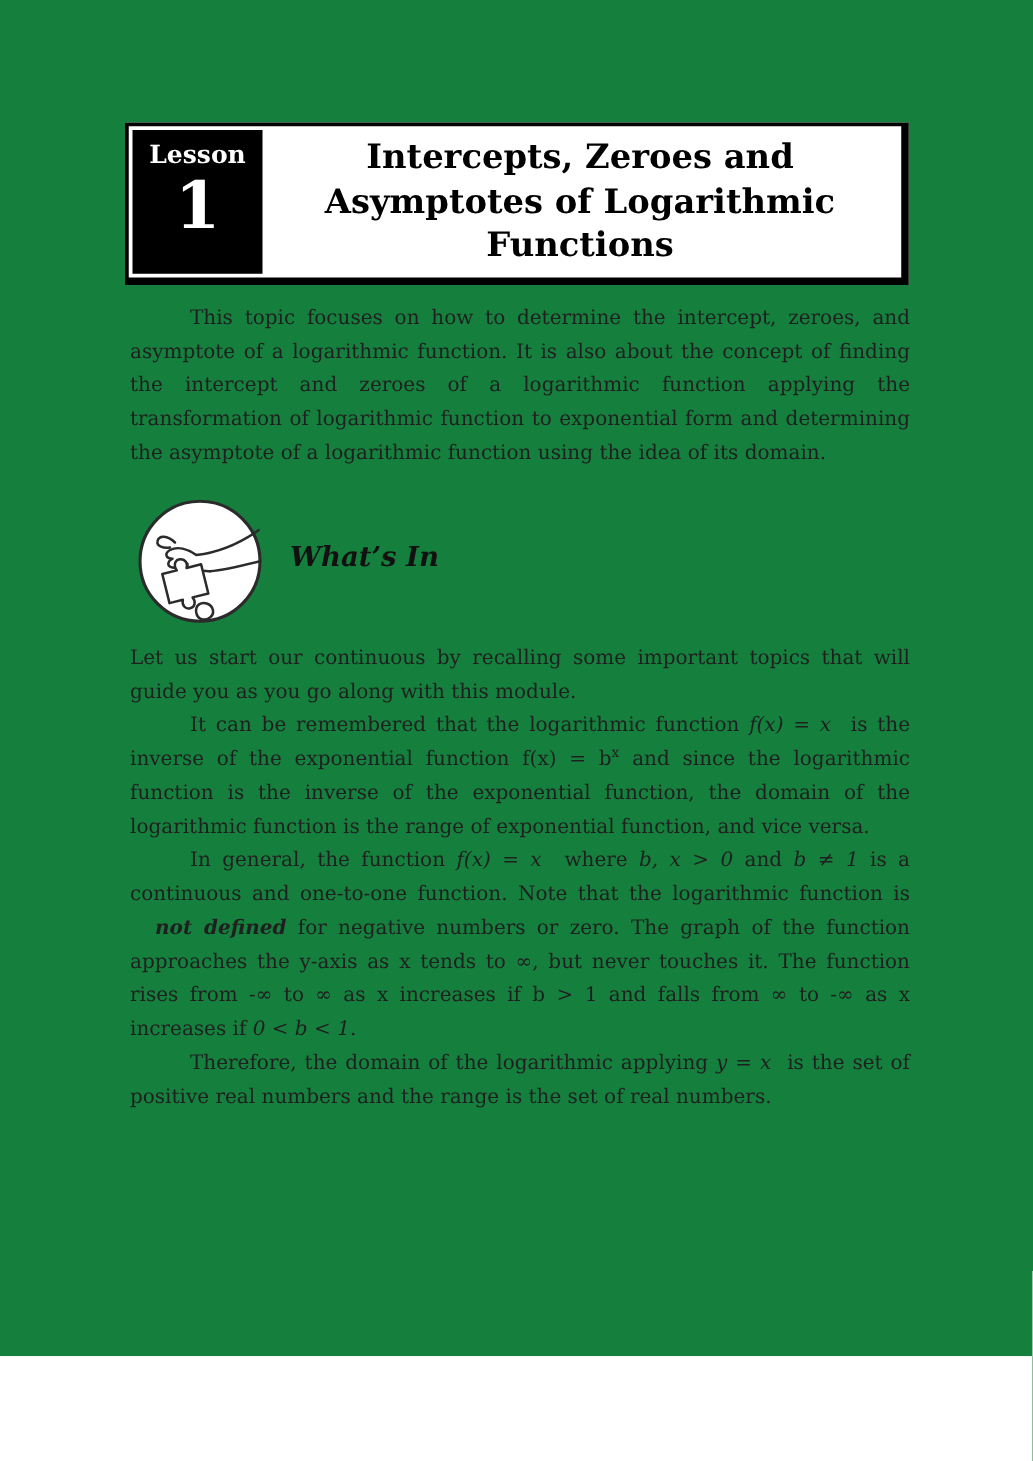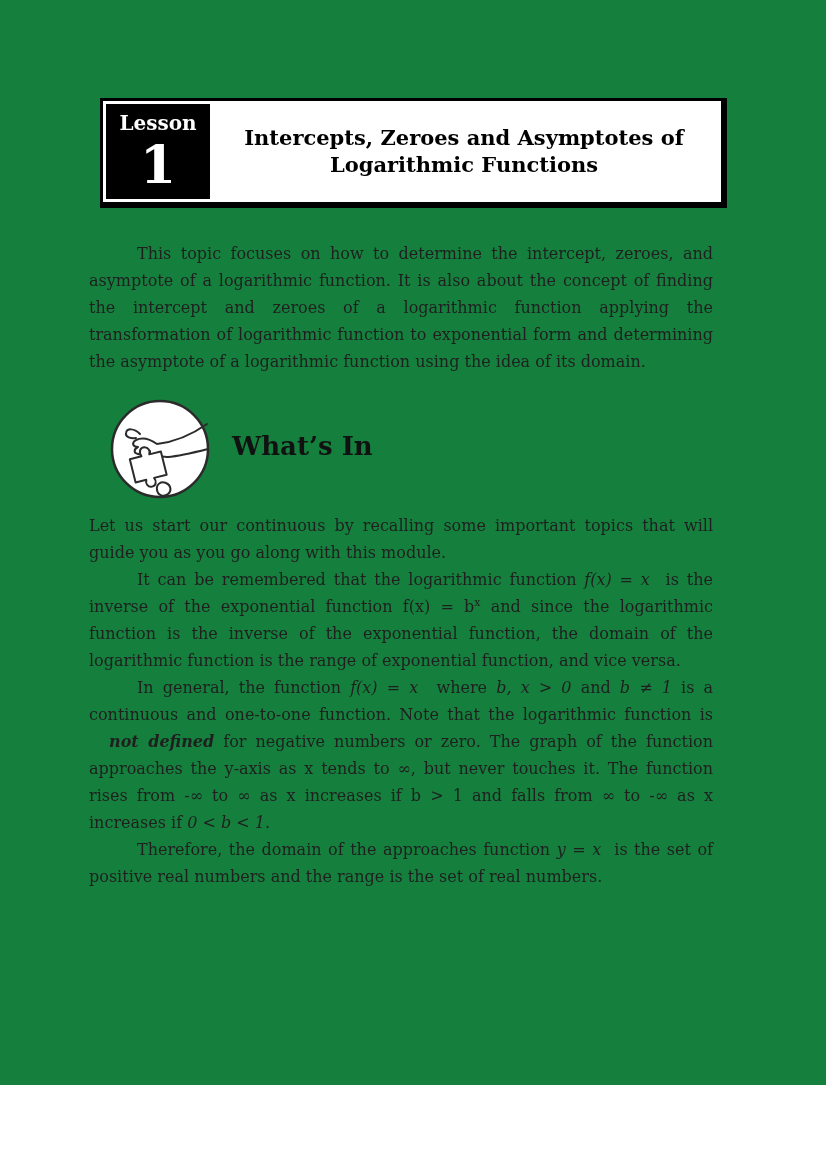--- a/index.html
+++ b/index.html
@@ -47,29 +47,29 @@
     font-weight: bold;
     line-height: 1.05;
     margin-top: 4px;
   }
   .lesson-title {
     flex: 1;
     display: flex;
     align-items: center;
     justify-content: center;
     text-align: center;
-    font-size: 21px;
+    font-size: 27px;
     font-weight: bold;
     line-height: 1.32;
     padding: 4px 18px;
     color: #000;
   }
 
   
-  .textblock { position: absolute; left: 89px; width: 624px; }
+  .textblock { position: absolute; left: 104px; width: 624px; }
   .intro-block  { top: 240px; }
   .body-block   { top: 512px; }
   .para {
     margin: 0;
     font-size: 16px;
     line-height: 27px;
     text-align: justify;
     color: #1f1f1f;
   }
   .para.indent { text-indent: 48px; }
@@ -83,22 +83,23 @@
     position: absolute;
     left: 104px;
     top: 397px;
     display: flex;
     align-items: center;
   }
   .icon-wrap { display: block; }
   .icon-wrap svg { display: block; width: 112px; height: 107px; }
   .section-title {
     margin: 0 0 10px 16px;
-    font-size: 26px;
+    font-size: 22px;
     font-weight: bold;
+    font-style: italic;
     color: #111;
   }
 
   
   .footer {
     position: absolute;
     left: 100px;
     top: 1100px;
     width: 624px;
     text-align: center;
@@ -146,21 +147,21 @@
         <path d="M53 93 C 52 87, 57 84, 62 86 C 67 88, 68 94, 64 97 C 60 100, 54 99, 53 93 Z" fill="#ffffff" stroke="#2b2b2b" stroke-width="2"></path>
       </svg>
     </span>
     <h2 class="section-title">What’s In</h2>
   </div>
 
   <div class="textblock body-block">
     <p class="para"><span class="seg-plain">Let us start our continuous by recalling some important topics that will guide you as you go along with this module.</span></p>
     <p class="para indent"><span class="seg-plain">It can be remembered that the logarithmic function </span><span class="seg-math">f(x) = x</span><span class="seg-plain">&nbsp; is the inverse of the exponential function f(x) = b</span><span class="seg-sup">x</span><span class="seg-plain"> and since the logarithmic function is the inverse of the exponential function, the domain of the logarithmic function is the range of exponential function, and vice versa.</span></p>
     <p class="para indent"><span class="seg-plain">In general, the function </span><span class="seg-math">f(x) = x</span><span class="seg-plain">&nbsp; where </span><span class="seg-math">b, x &gt; 0</span><span class="seg-plain"> and </span><span class="seg-math">b ≠ 1</span><span class="seg-plain"> is a continuous and one-to-one function. Note that the logarithmic function is </span><span class="seg-bolditalic">not defined</span><span class="seg-plain"> for negative numbers or zero. The graph of the function approaches the y-axis as x tends to ∞, but never touches it. The function rises from -∞ to ∞ as x increases if b &gt; 1 and falls from ∞ to -∞ as x increases if </span><span class="seg-math">0 &lt; b &lt; 1</span><span class="seg-plain">.</span></p>
-    <p class="para indent"><span class="seg-plain">Therefore, the domain of the approaches function </span><span class="seg-math">y = x</span><span class="seg-plain">&nbsp; is the set of positive real numbers and the range is the set of real numbers.</span></p>
+    <p class="para indent"><span class="seg-plain">Therefore, the domain of the logarithmic applying </span><span class="seg-math">y = x</span><span class="seg-plain">&nbsp; is the set of positive real numbers and the range is the set of real numbers.</span></p>
   </div>
 
   <div class="footer">
     <div class="page-number">701</div>
     <div class="watermark">www.modyul.online</div>
   </div>
 
 </div>
 
 </body></html>

